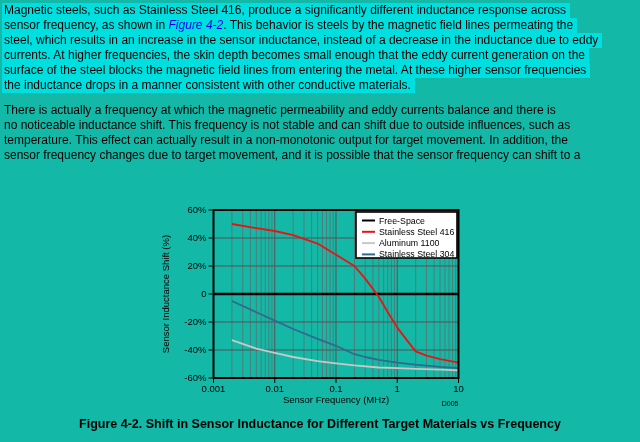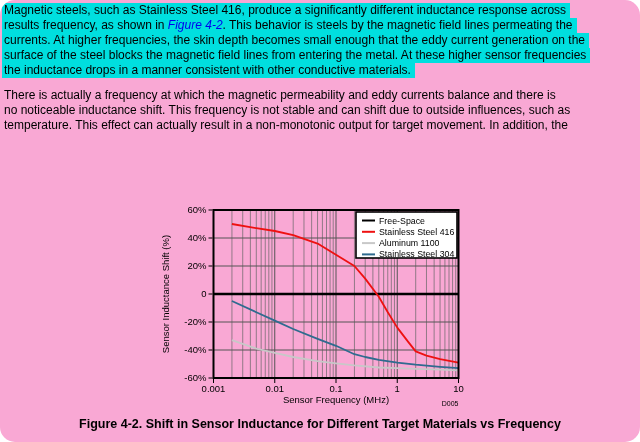--- a/index.html
+++ b/index.html
@@ -1,18 +1,18 @@
 <!DOCTYPE html>
 <html><head>
 <meta charset="utf-8">
 <style>
   html,body{margin:0;padding:0;background:#fff;}
   .page{
-    position:relative;width:640px;height:442px;overflow:hidden;background:#f9a8d4;
-    font-family:"Liberation Sans",sans-serif;color:#000;border-radius:15px;
+    position:relative;width:640px;height:442px;overflow:hidden;background:#14b8a6;
+    font-family:"Liberation Sans",sans-serif;color:#000;
   }
   #doc-text{position:absolute;left:4px;top:3px;width:634px;}
   .para{margin:0 0 10px 0;}
   .tline{height:15px;line-height:15px;font-size:12px;white-space:nowrap;}
   .hl{display:inline-block;height:15px;line-height:15px;background:var(--hl,#00dfdf);padding:0 4px 0 2px;margin-left:-2px;}
   .seg-link{color:var(--link,#0000ee);cursor:pointer;font-style:italic;}
   .seg-sub{font-size:8.5px;vertical-align:-2px;}
   #chart-svg{position:absolute;left:0;top:200px;}
   #chart-svg text{font-family:"Liberation Sans",sans-serif;fill:#000;}
   .caption{
@@ -20,29 +20,31 @@
     font-size:12.5px;font-weight:bold;
   }
 </style>
 </head>
 <body>
 
 <div class="page" style="--hl: #00dfdf; --link: #0000ee;">
   <div id="doc-text">
       <div class="para">
         <div class="tline"><span class="hl"><span>Magnetic steels, such as Stainless Steel 416, produce a significantly different inductance response across</span></span></div>
-        <div class="tline"><span class="hl"><span>results frequency, as shown in </span><span class="seg-link">Figure 4-2</span><span>. This behavior is steels by the magnetic field lines permeating the</span></span></div>
+        <div class="tline"><span class="hl"><span>sensor frequency, as shown in </span><span class="seg-link">Figure 4-2</span><span>. This behavior is steels by the magnetic field lines permeating the</span></span></div>
+        <div class="tline"><span class="hl"><span>steel, which results in an increase in the sensor inductance, instead of a decrease in the inductance due to eddy</span></span></div>
         <div class="tline"><span class="hl"><span>currents. At higher frequencies, the skin depth becomes small enough that the eddy current generation on the</span></span></div>
         <div class="tline"><span class="hl"><span>surface of the steel blocks the magnetic field lines from entering the metal. At these higher sensor frequencies</span></span></div>
         <div class="tline"><span class="hl"><span>the inductance drops in a manner consistent with other conductive materials.</span></span></div>
       </div>
       <div class="para">
         <div class="tline"><span><span>There is actually a frequency at which the magnetic permeability and eddy currents balance and there is</span></span></div>
         <div class="tline"><span><span>no noticeable inductance shift. This frequency is not stable and can shift due to outside influences, such as</span></span></div>
         <div class="tline"><span><span>temperature. This effect can actually result in a non-monotonic output for target movement. In addition, the</span></span></div>
+        <div class="tline"><span><span>sensor frequency changes due to target movement, and it is possible that the sensor frequency can shift to a</span></span></div>
       </div>
     </div>
   <svg id="chart-svg" width="640" height="215" viewBox="0 0 640 215">
       <line x1="231.93808723441884" x2="231.93808723441884" y1="10" y2="178" stroke="#666" stroke-width="0.7"></line>
       <line x1="242.72367685157934" x2="242.72367685157934" y1="10" y2="178" stroke="#666" stroke-width="0.7"></line>
       <line x1="250.3761744688377" x2="250.3761744688377" y1="10" y2="178" stroke="#666" stroke-width="0.7"></line>
       <line x1="256.31191276558116" x2="256.31191276558116" y1="10" y2="178" stroke="#666" stroke-width="0.7"></line>
       <line x1="261.1617640859982" x2="261.1617640859982" y1="10" y2="178" stroke="#666" stroke-width="0.7"></line>
       <line x1="265.2622549508732" x2="265.2622549508732" y1="10" y2="178" stroke="#666" stroke-width="0.7"></line>
       <line x1="268.81426170325653" x2="268.81426170325653" y1="10" y2="178" stroke="#666" stroke-width="0.7"></line>

